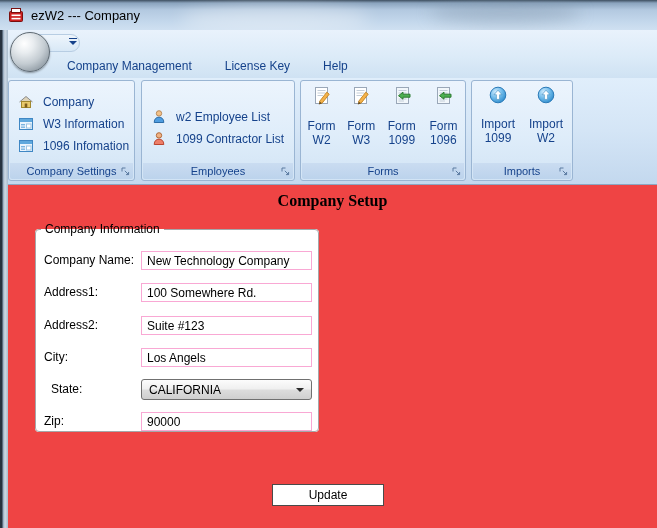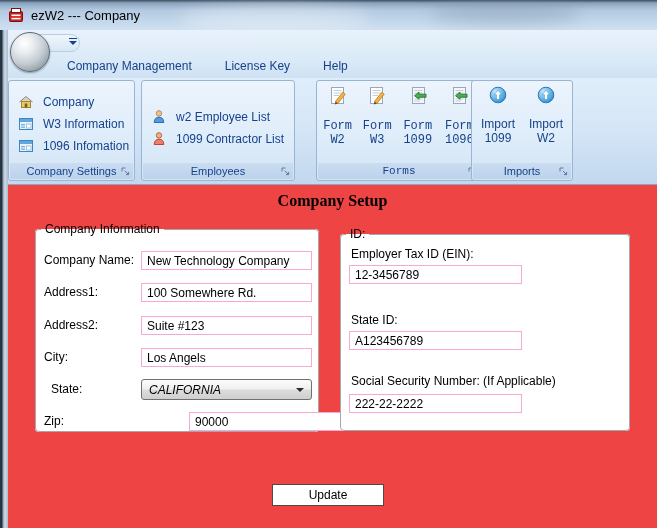--- a/index.html
+++ b/index.html
@@ -173,21 +173,21 @@
             <span>1099 Contractor List</span>
           </div>
         </div>
         <div class="rg-caption">Employees</div>
         <svg class="launcher" viewBox="0 0 10 10">
           <path d="M1 1 H4.5 M1 1 V4.5" stroke="#5a7aa0" fill="none"></path>
           <path d="M3.8 3.8 L7.6 7.6 M7.6 7.6 H5 M7.6 7.6 V5" stroke="#5a7aa0" fill="none"></path>
         </svg>
       </div>
 
-      <div class="rgroup" style="left:308px; width:166px;font-family:Liberation Mono, monospace;">
+      <div class="rgroup" style="left:292px; width:166px;">
         <div class="rg-bigrow">
           <div class="bigbtn" style="width:38px;">
             <svg width="20" height="20" viewBox="0 0 20 20">
               <rect x="3.5" y="1.5" width="12" height="16" fill="#ffffff" stroke="#9aa7b8"></rect>
               <path d="M5.5 4.5 H13.5 M5.5 7 H13.5 M5.5 9.5 H11" stroke="#c3cdd8"></path>
               <polygon points="7.5,15.5 14.8,6.2 17.2,8.2 9.9,17.4" fill="#f5b24a" stroke="#c68a2a"></polygon>
               <polygon points="7.5,15.5 9.9,17.4 6.8,18.4" fill="#6b4b17"></polygon>
             </svg>
             <span class="blabel">Form W2</span>
           </div>
@@ -263,38 +263,26 @@
       <span class="flabel" style="top:49px;">Address1:</span>
       <input class="tbox" style="top: 47px;" value="100 Somewhere Rd.">
 
       <span class="flabel" style="top:82px;">Address2:</span>
       <input class="tbox" style="top: 80px;" value="Suite #123">
 
       <span class="flabel" style="top:114px;">City:</span>
       <input class="tbox" style="top: 112px;" value="Los Angels">
 
       <span class="flabel" style="top:146px;margin-left:7px;">State:</span>
-      <div class="combo" style="top:143px;font-style:italic;">
+      <div class="combo" style="top:143px;">
         <span class="ctext">CALIFORNIA</span>
         <span class="carrow"></span>
       </div>
 
       <span class="flabel" style="top:178px;">Zip:</span>
-      <input class="tbox" style="top: 176px; margin-left: 48px;" value="90000">
+      <input class="tbox" style="top: 176px;" value="90000">
     </fieldset>
 
-    <fieldset class="fs-id">
-      <legend>ID:</legend>
-
-      <span class="flabel" style="top:6px;">Employer Tax ID (EIN):</span>
-      <input class="tbox" style="top: 24px;" value="12-3456789">
-
-      <span class="flabel" style="top:72px;">State ID:</span>
-      <input class="tbox" style="top: 90px;" value="A123456789">
-
-      <span class="flabel" style="top:133px;">Social Security Number: (If Applicable)</span>
-      <input class="tbox" style="top: 153px;" value="222-22-2222">
-    </fieldset>
 
     <button class="update-btn">Update</button>
   </div>
 
 </div>
 
 </body></html>

